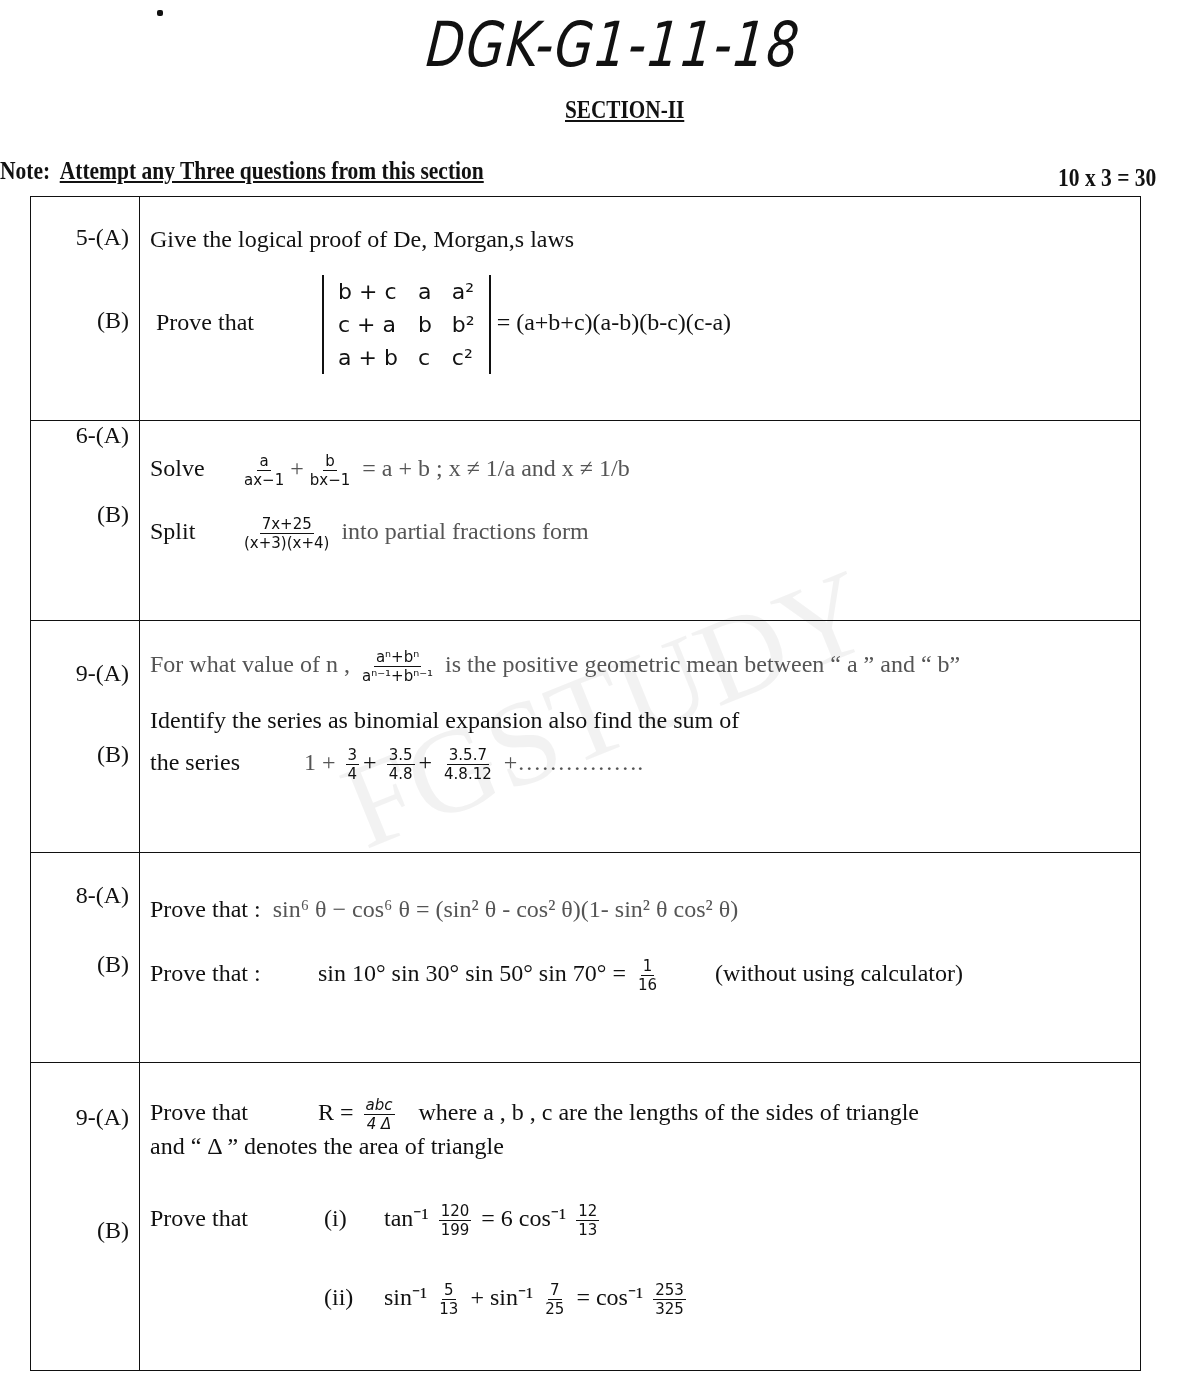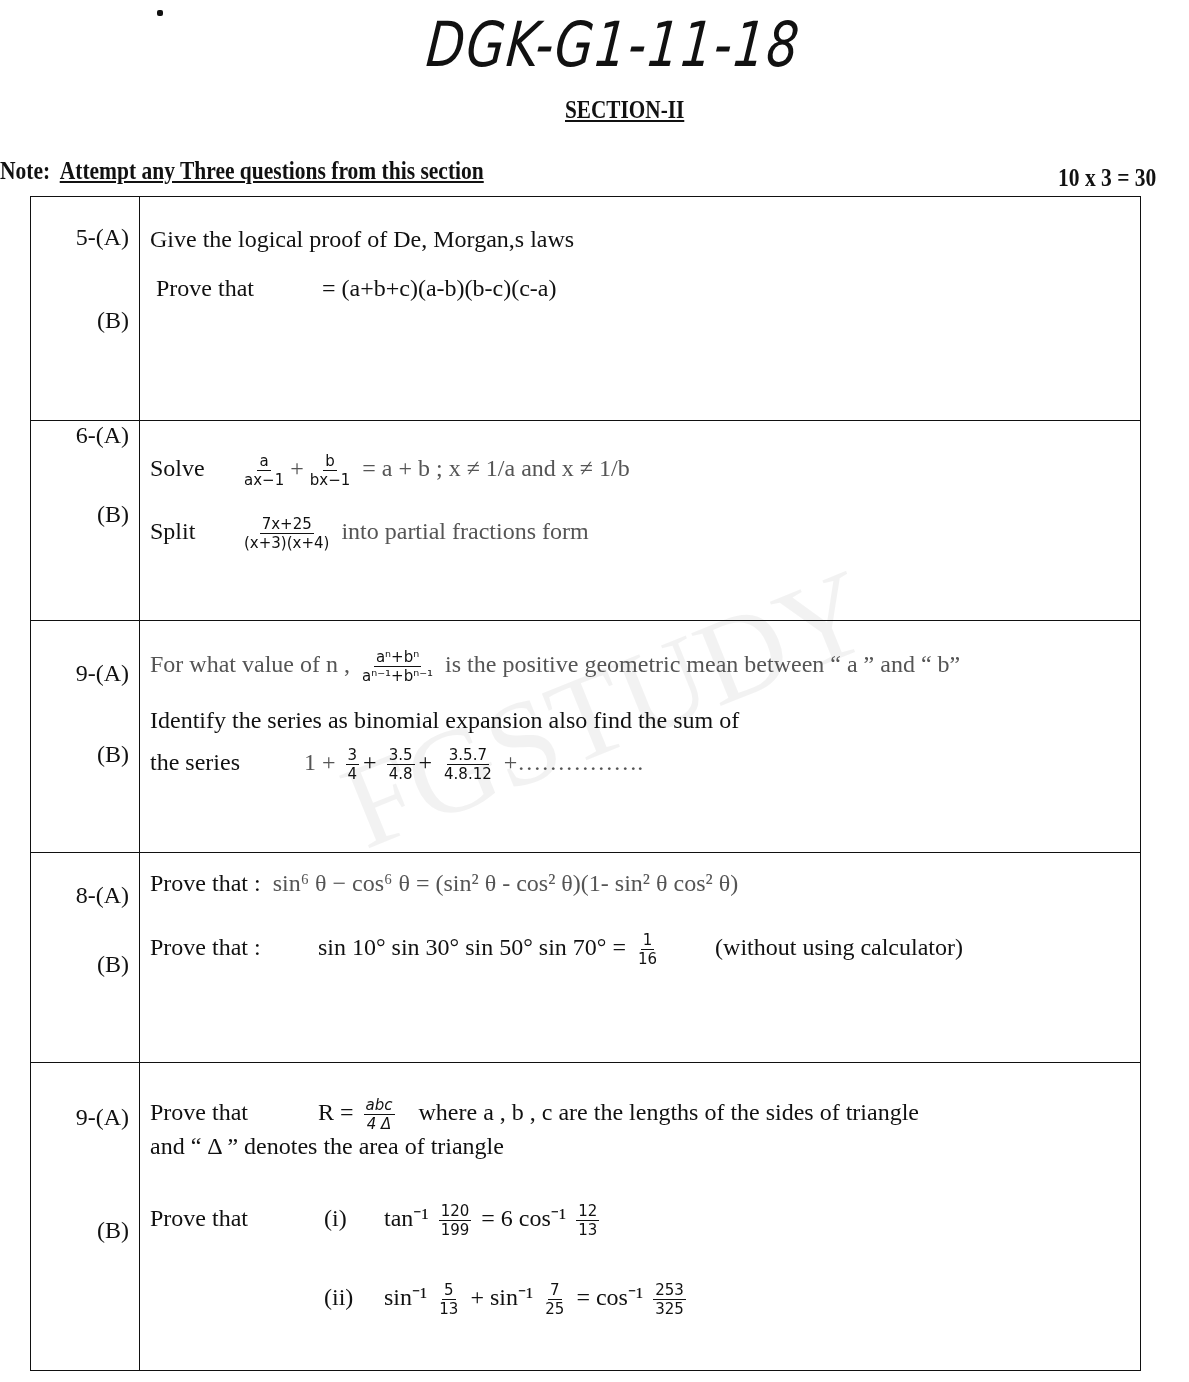--- a/index.html
+++ b/index.html
@@ -62,20 +62,41 @@
   <tbody>
       <tr style="height:224px">
     <td class="num">
       <div style="margin-top:26px">5-(A)</div>
       <div style="margin-top:56px">(B)</div>
     </td>
     <td class="body">
       <div class="line" style="margin-top:28px">Give the logical proof of De, Morgan,s laws</div>
       <div class="line" style="margin-top:22px">
         <span style="display:inline-block;width:160px;margin-left:6px">Prove that</span>
+        <span class="det">
+          <table>
+            <tbody>
+                  <tr>
+                    <td>b + c</td>
+                    <td>a</td>
+                    <td>a²</td>
+                  </tr>
+            <tr>
+                    <td>c + a</td>
+                    <td>b</td>
+                    <td>b²</td>
+                  </tr>
+            <tr>
+                    <td>a + b</td>
+                    <td>c</td>
+                    <td>c²</td>
+                  </tr>
+          </tbody>
+              </table>
+        </span>
         <span>= (a+b+c)(a-b)(b-c)(c-a)</span>
       </div>
     </td>
   </tr>
 
   <tr style="height:200px">
     <td class="num">
       <div style="">6-(A)</div>
       <div style="margin-top:52px">(B)</div>
     </td>
@@ -136,21 +157,21 @@
       </div>
     </td>
   </tr>
 
   <tr style="height:210px">
     <td class="num">
       <div style="margin-top:28px">8-(A)</div>
       <div style="margin-top:42px">(B)</div>
     </td>
     <td class="body">
-      <div class="line" style="margin-top:16px">
+      <div class="line" style="margin-top:42px">
         <span>Prove that :</span>&nbsp;
         <span class="grey">sin⁶ θ − cos⁶ θ = (sin² θ - cos² θ)(1- sin² θ cos² θ)</span>
       </div>
       <div class="line" style="margin-top:34px">
         <span style="display:inline-block;width:162px">Prove that :</span>
         <span>sin 10° sin 30° sin 50° sin 70° =</span>
         <span class="frac">
               <span class="n">1</span>
               <span class="d">16</span>
             </span>

